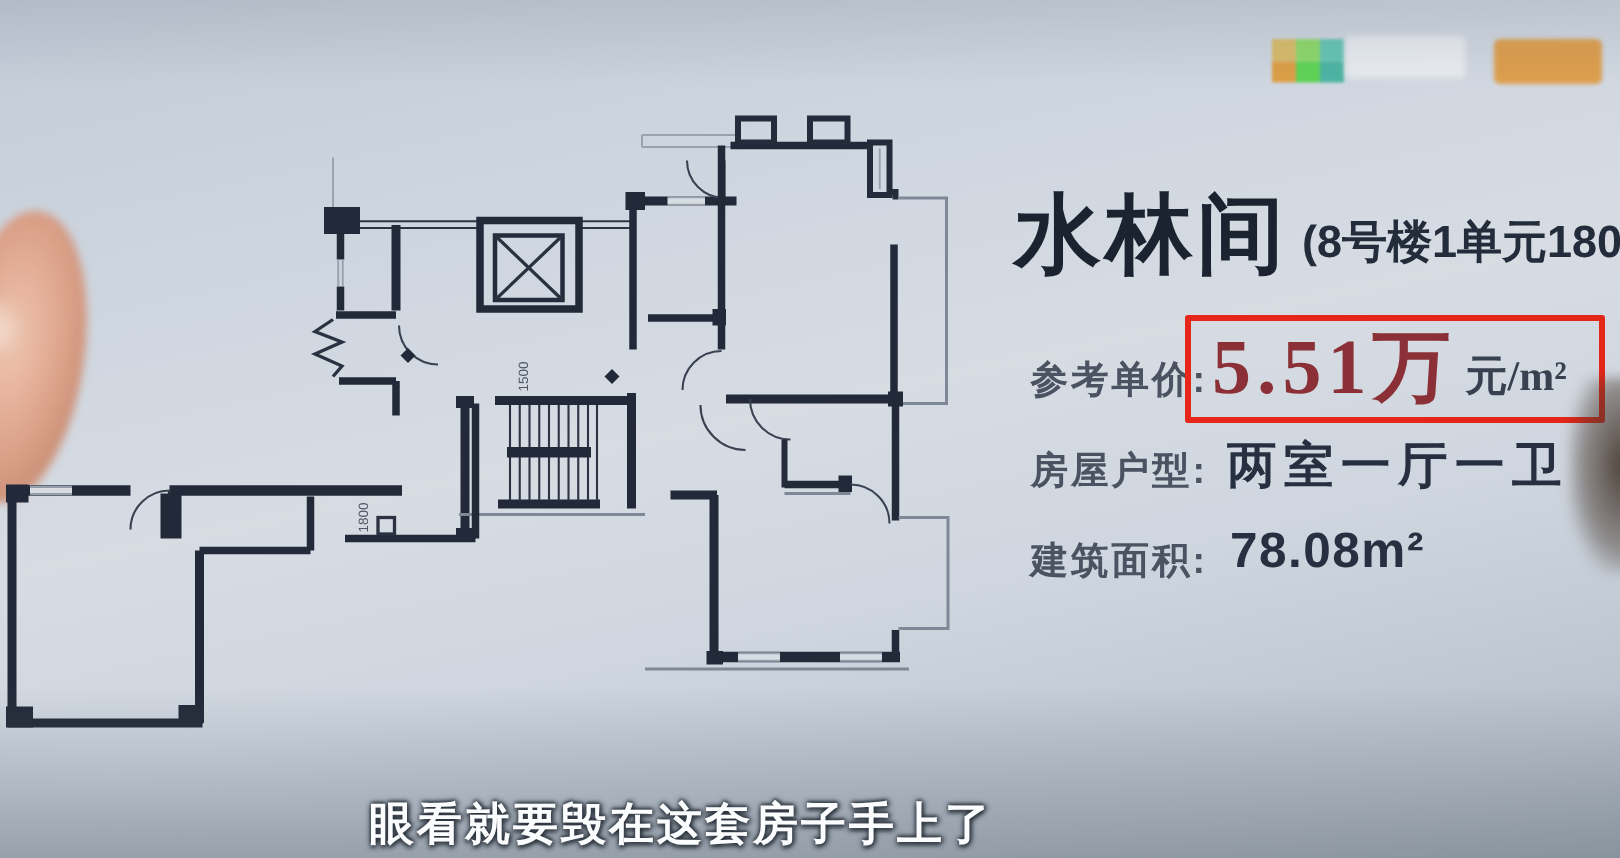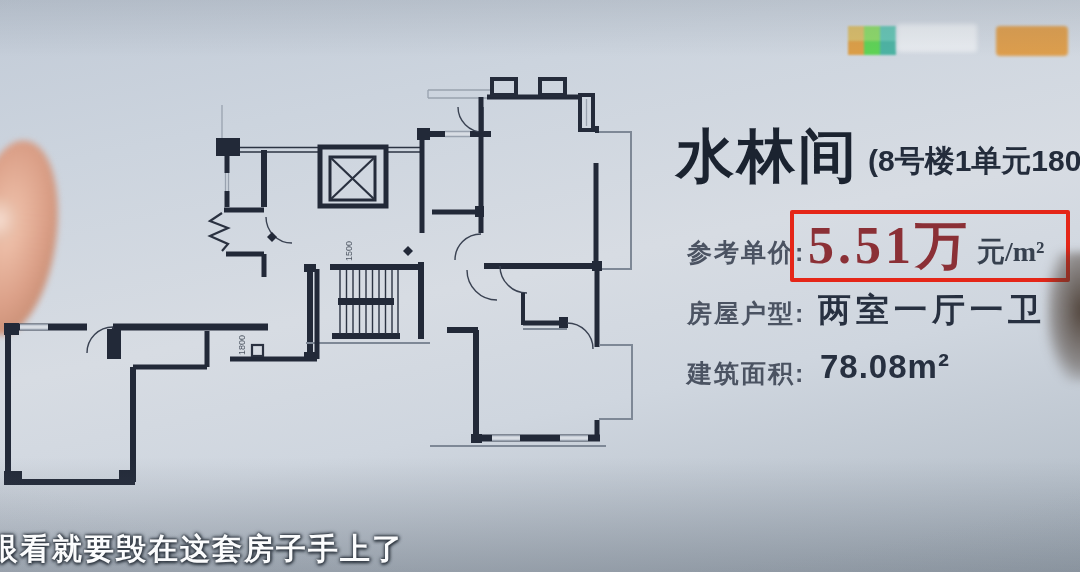--- a/index.html
+++ b/index.html
@@ -37,21 +37,21 @@
   .lbl-layout{left:687px;top:297px;}
   .lbl-area{left:687px;top:357px;}
   .price-box{left:790px;top:210px;width:280px;height:72px;border:4px solid #e52618;border-radius:2px;
     display:flex;align-items:center;padding-left:14px;box-sizing:border-box;}
   .price-value{font-family:"Liberation Serif",serif;font-size:52px;font-weight:bold;color:#8b3036;letter-spacing:4px;line-height:1;}
   .price-unit{font-family:"Liberation Serif",serif;font-size:28px;font-weight:bold;color:#37414f;margin-left:6px;margin-top:12px;line-height:1;}
   .field-value{font-size:33px;font-weight:bold;color:#273040;white-space:nowrap;}
   .val-layout{left:818px;top:288px;letter-spacing:5px;}
   .val-area{left:820px;top:348px;letter-spacing:1px;}
   
-  .subtitle-row{left:0;top:529px;width:932px;text-align:left;}
+  .subtitle-row{left:0;top:529px;width:932px;text-align:center;}
   .subtitle-text{display:inline-block;transform:translateX(-12px);font-size:30px;font-weight:600;
     letter-spacing:2px;color:#fbfcfd;
     text-shadow:0 0 4px rgba(40,48,58,.9),0 2px 3px rgba(40,48,58,.85),0 -1px 2px rgba(40,48,58,.6),2px 0 3px rgba(40,48,58,.6);}
   
   .plan{left:0;top:55px;}
   .w7{stroke:#222938;stroke-width:7;fill:none;}
   .w6{stroke:#222938;stroke-width:6;fill:none;}
   .w5{stroke:#222938;stroke-width:5;fill:none;}
   .w4{stroke:#242b3a;stroke-width:4;fill:none;}
   .w3{stroke:#242b3a;stroke-width:3;fill:none;}

